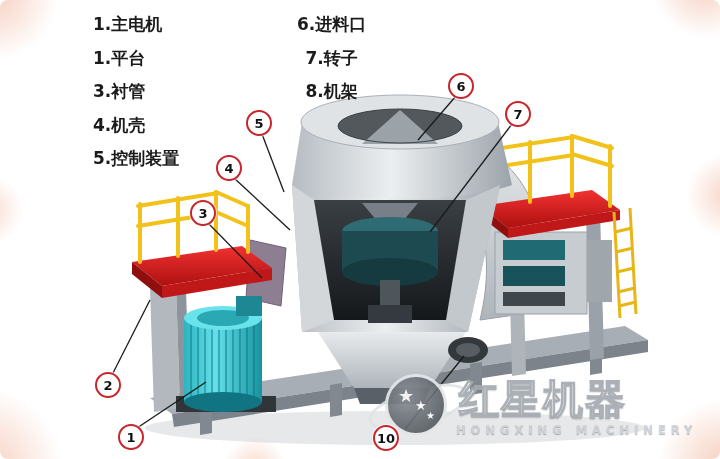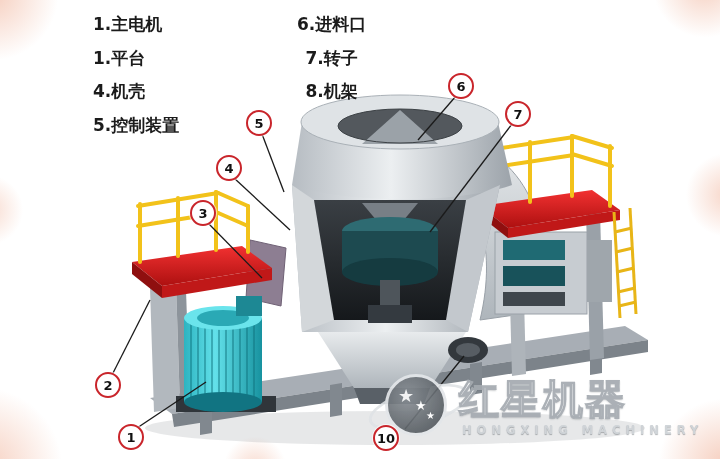--- a/index.html
+++ b/index.html
@@ -8,20 +8,21 @@
     position:relative;width:720px;height:459px;overflow:hidden;
     background:
       radial-gradient(circle 95px at -8px -6px,  rgba(245,203,186,.95), rgba(245,203,186,0) 70%),
       radial-gradient(circle 75px at 705px -15px, rgba(245,203,186,.9),  rgba(245,203,186,0) 70%),
       radial-gradient(circle 60px at 728px 195px, rgba(245,203,186,.8),  rgba(245,203,186,0) 70%),
       radial-gradient(circle 50px at -12px 210px, rgba(245,203,186,.7),  rgba(245,203,186,0) 70%),
       radial-gradient(circle 115px at -18px 468px, rgba(245,203,186,.95), rgba(245,203,186,0) 70%),
       radial-gradient(circle 95px at 725px 465px, rgba(245,203,186,.95), rgba(245,203,186,0) 70%),
       radial-gradient(circle 45px at 255px 468px, rgba(245,203,186,.7),  rgba(245,203,186,0) 70%),
       #ffffff;
+    border-radius: 8px;
   }
   .legend-col{position:absolute;display:flex;flex-direction:column;}
   .legend-item{font-size:17px;font-weight:bold;color:#1b1b1b;line-height:33.5px;white-space:nowrap;}
   .col1{left:93px;top:8px;}
   .col2{left:297px;top:8px;text-align:center;}
   .col3{left:502px;top:8px;}
   .machine,.leaders{position:absolute;left:0;top:0;}
   .callout{
     position:absolute;width:22px;height:22px;border-radius:50%;
     border:2px solid #c9252b;background:#ffffff;
@@ -43,21 +44,21 @@
   .wm-star.s1{left:10px;top:10px;font-size:18px;}
   .wm-star.s2{left:27px;top:22px;font-size:13px;}
   .wm-star.s3{left:38px;top:34px;font-size:10px;}
   .wm-brand{
     position:absolute;left:74px;top:2px;font-size:40px;font-weight:bold;color:#fbfcfd;
     -webkit-text-stroke:1.2px #a4aab0;letter-spacing:2px;white-space:nowrap;
     text-shadow:0 1px 2px rgba(90,96,102,.55);
     text-align:right;
   }
   .wm-sub{
-    position:absolute;left:77px;top:53px;font-size:11.5px;font-weight:bold;color:#cdd2d6;
+    position:absolute;left:71px;top:53px;font-size:11.5px;font-weight:bold;color:#cdd2d6;
     letter-spacing:5px;white-space:nowrap;text-shadow:0 1px 1px rgba(90,96,102,.5);
   }
 </style>
 </head>
 <body>
 
 <div class="stage">
 
   <svg class="machine" width="720" height="459" viewBox="0 0 720 459">
     <defs>
@@ -203,20 +204,21 @@
       <line x1="262" y1="134" x2="284" y2="192"></line>
       <line x1="456" y1="96" x2="418" y2="140"></line>
       <line x1="512" y1="124" x2="430" y2="232"></line>
       <line x1="405" y1="429" x2="464" y2="356"></line>
     </g>
   </svg>
 
   <div class="legend-col col1">
     <div class="legend-item">1.主电机</div>
     <div class="legend-item">1.平台</div>
+    <div class="legend-item">3.衬管</div>
     <div class="legend-item">4.机壳</div>
     <div class="legend-item">5.控制装置</div>
   </div>
   <div class="legend-col col2">
     <div class="legend-item">6.进料口</div>
     <div class="legend-item">7.转子</div>
     <div class="legend-item">8.机架</div>
   </div>
 
   <div class="callout" style="left:118px;top:424px;">

